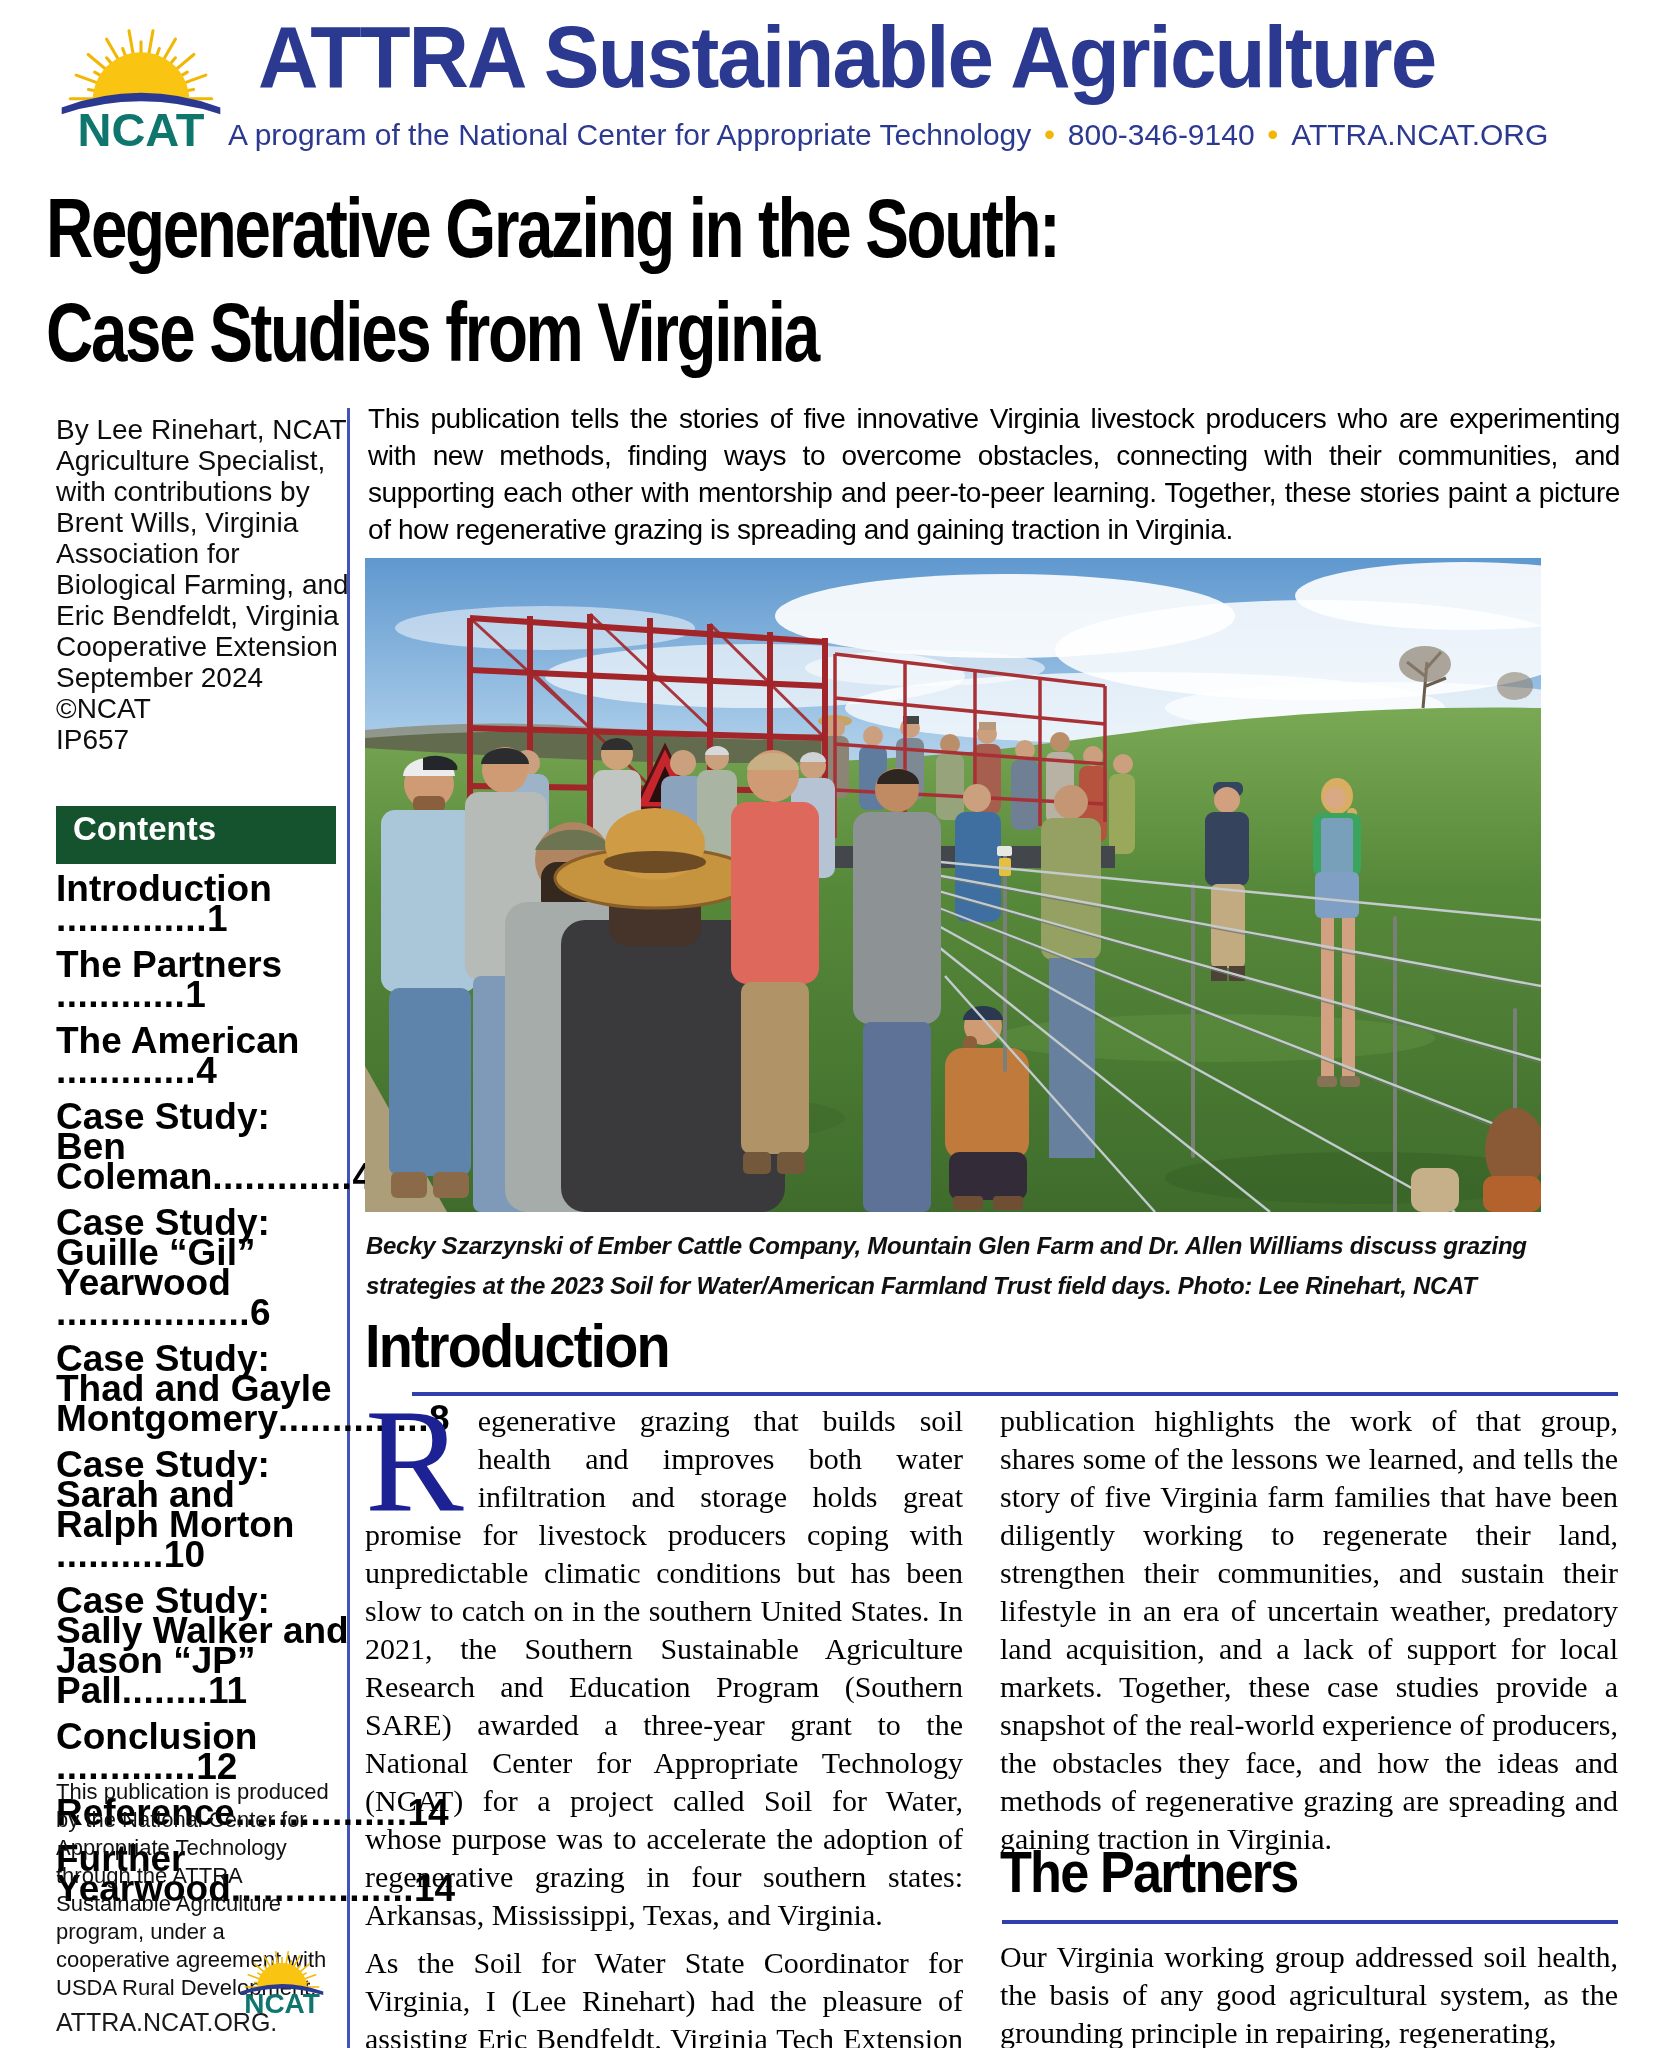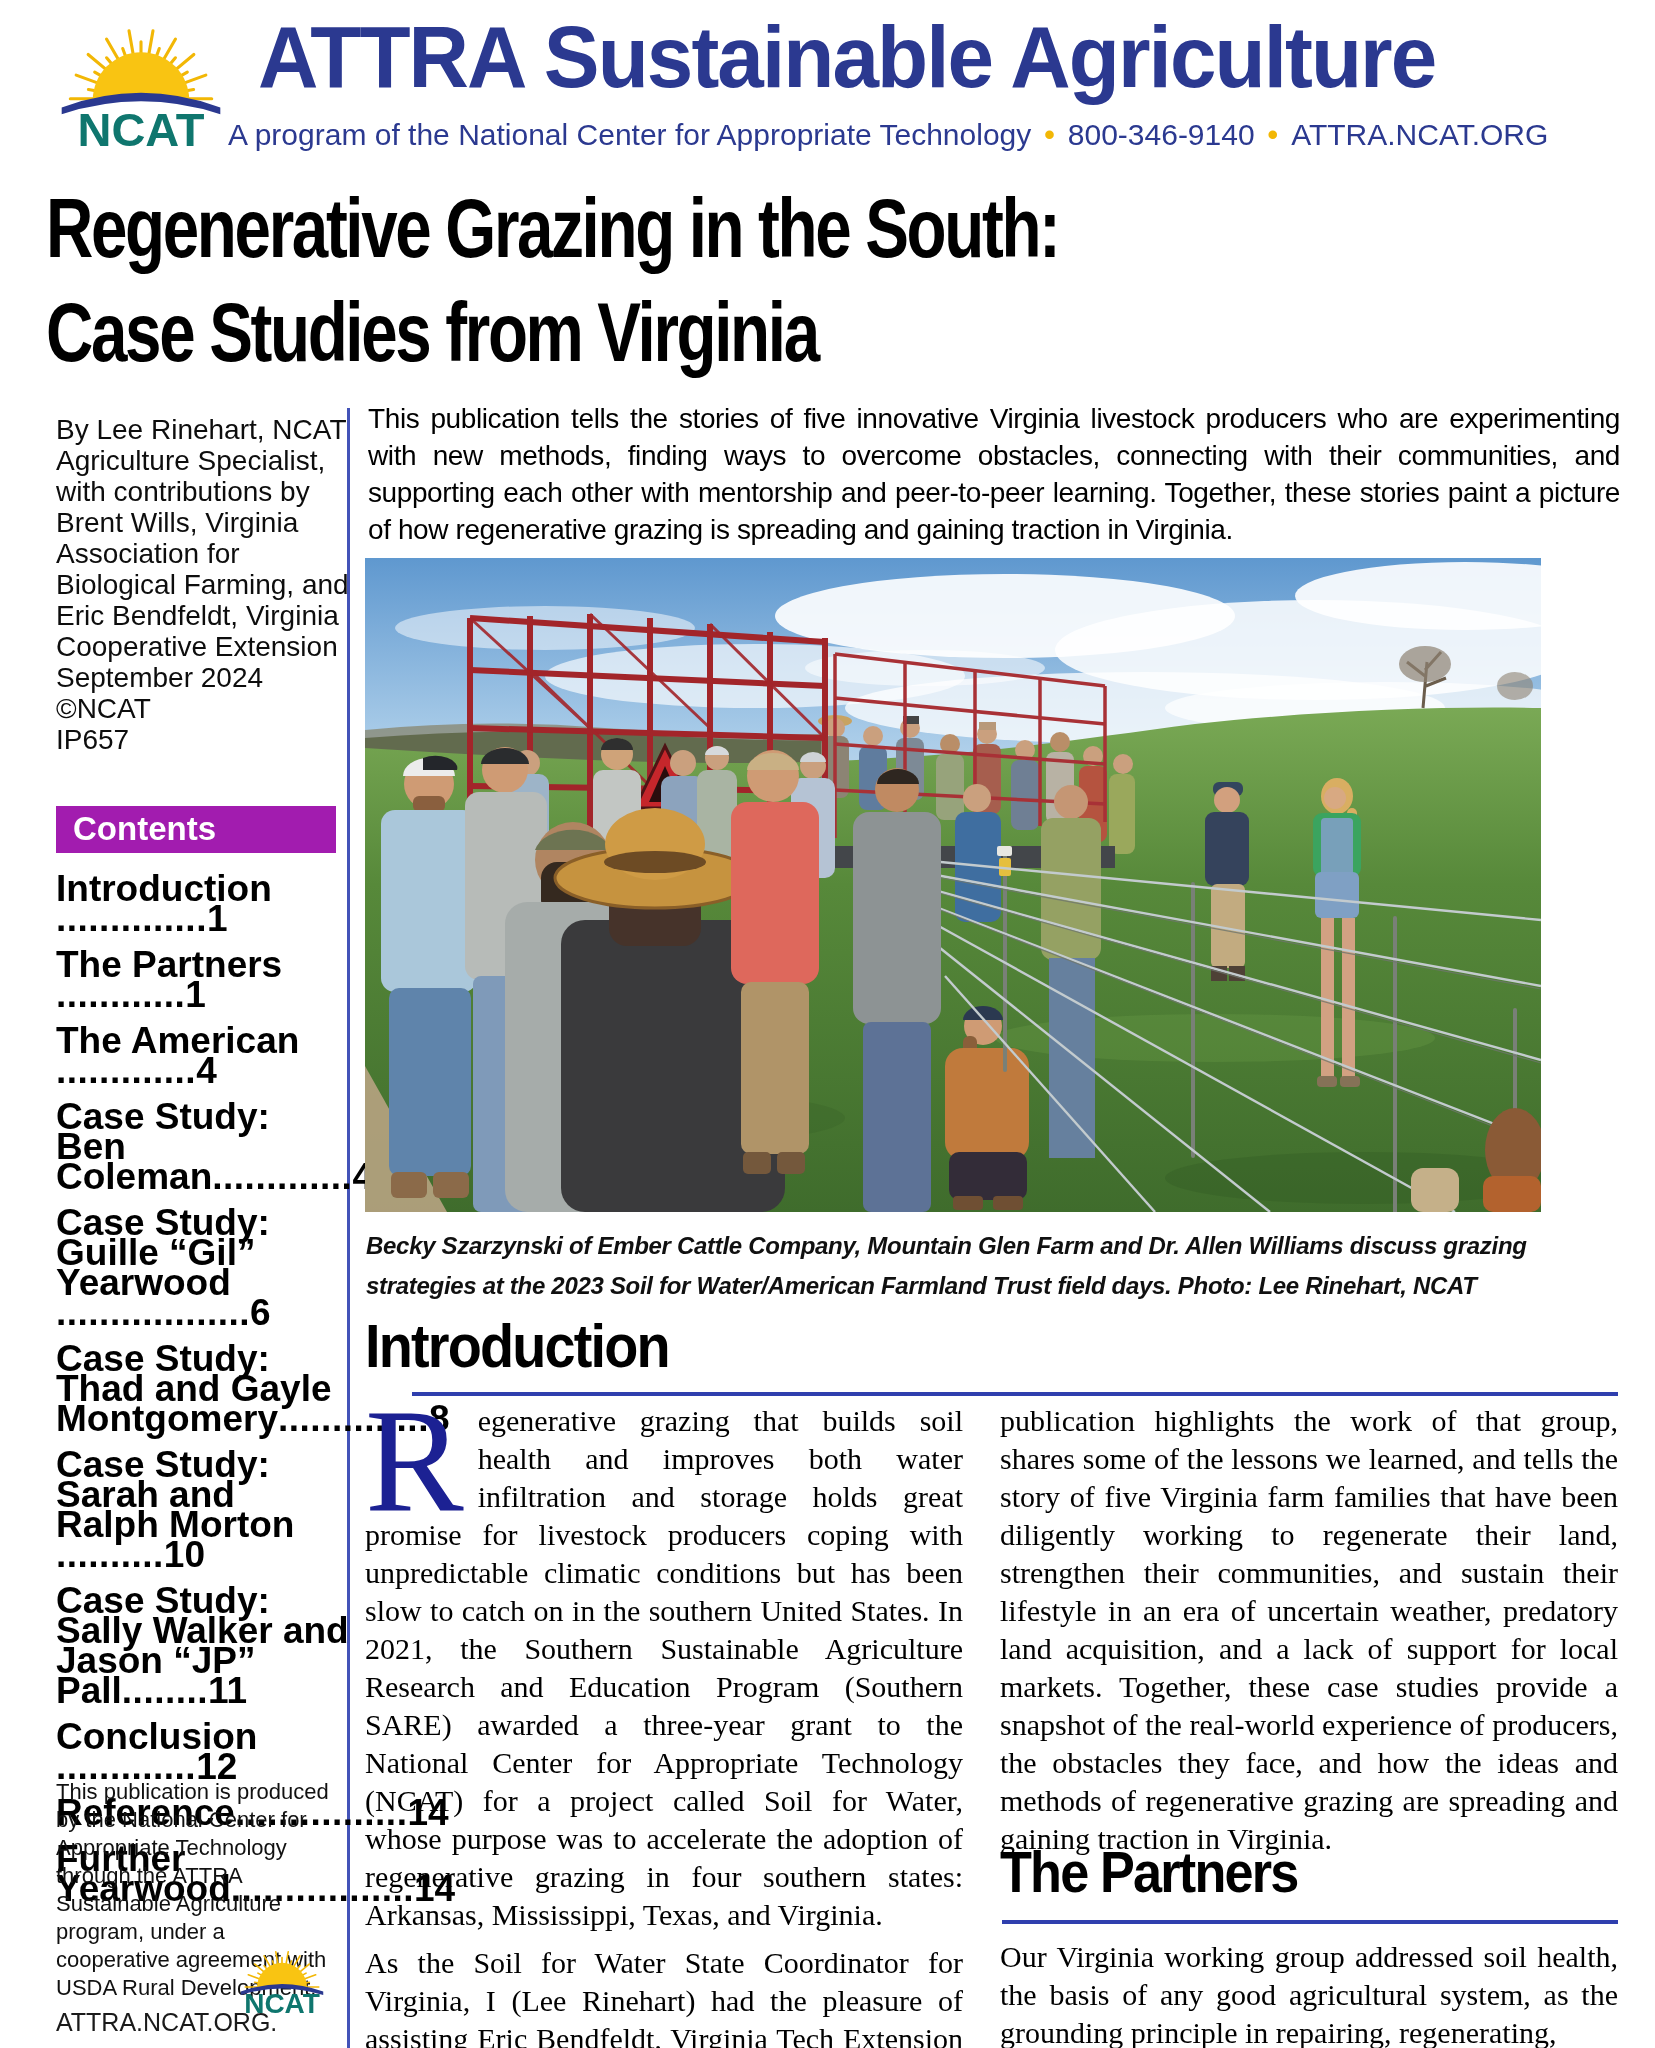--- a/index.html
+++ b/index.html
@@ -16,21 +16,21 @@
   .tagline .bullet{color:#f2b705;font-weight:700;padding:0 13px;font-size:30px;}
 
   
   .doc-title{position:absolute;left:46px;top:176px;font-size:84px;font-weight:700;color:#000;
              letter-spacing:-3px;line-height:104px;white-space:nowrap;
              transform:scaleX(.78);transform-origin:left top;}
 
   
   .v-divider{position:absolute;left:347px;top:408px;width:3px;height:1640px;background:#4353b8;}
   .byline-block{position:absolute;left:56px;top:414px;width:296px;font-size:28px;line-height:31px;color:#0d0d0d;}
-  .toc-head{position:absolute;left:56px;top:806px;width:280px;height:47px;background:#a21caf;color:#fff;
+  .toc-head{position:absolute;left:56px;top:806px;width:280px;height:58px;background:#14532d;color:#fff;
             font-size:33px;font-weight:700;line-height:46px;padding-left:17px;box-sizing:border-box;}
   .toc{position:absolute;left:56px;top:874px;width:298px;font-size:37px;font-weight:700;line-height:30px;}
   .toc-item{margin-bottom:16px;cursor:pointer;}
   .toc-label{white-space:pre-line;}
   .toc-dots{letter-spacing:.5px;}
   .prod-note{position:absolute;left:56px;top:1778px;width:285px;font-size:22px;line-height:28px;color:#111;}
   .footer-logo{position:absolute;left:230px;top:1944px;width:104px;text-align:center;}
   .footer-logo svg{width:100px;height:52px;display:block;margin:0 auto;}
   .footer-logo .logo-ncat{font-size:28px;margin-top:-6px;}
   .footer-link{position:absolute;left:56px;top:2008px;font-size:25px;color:#1a1a1a;}

